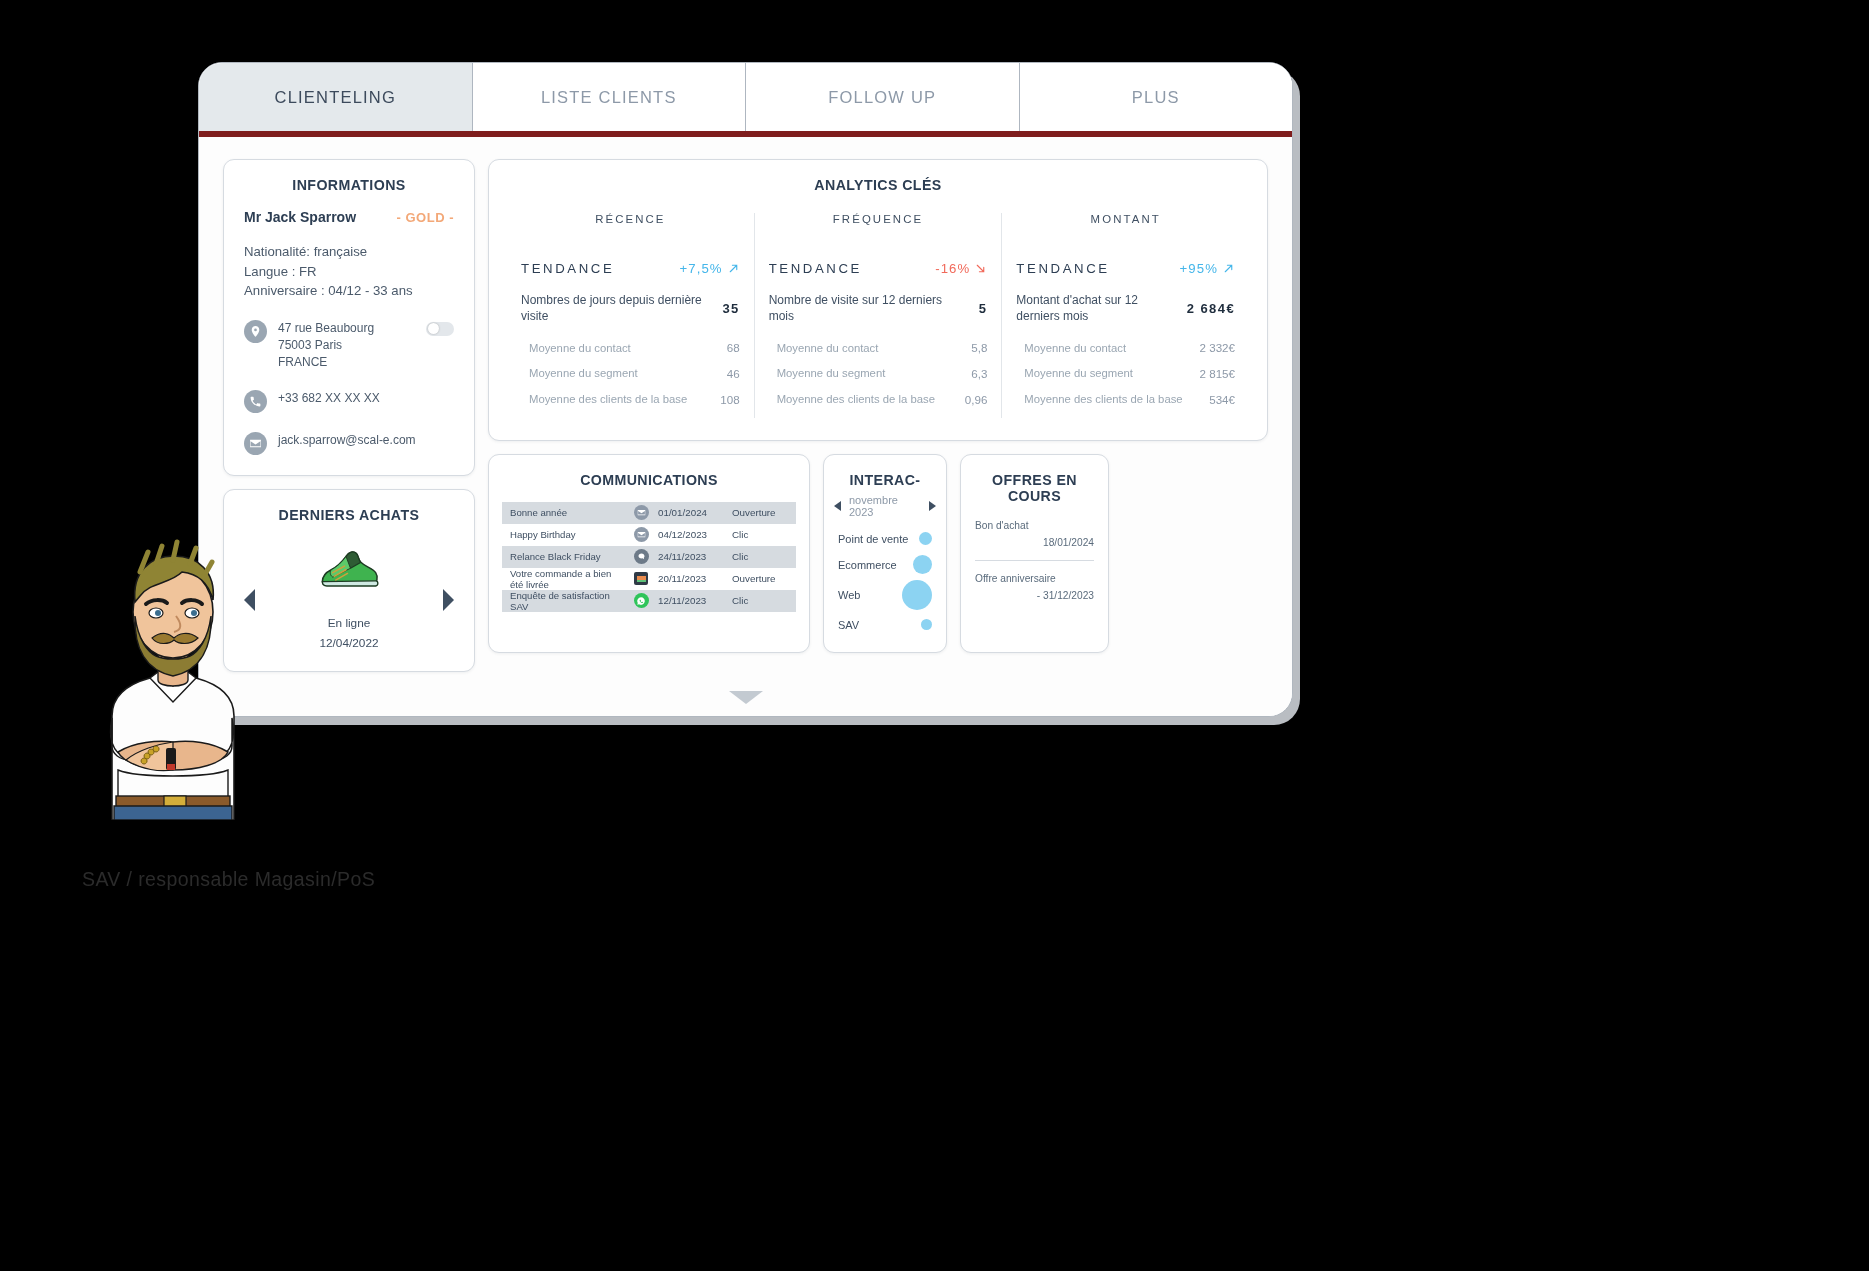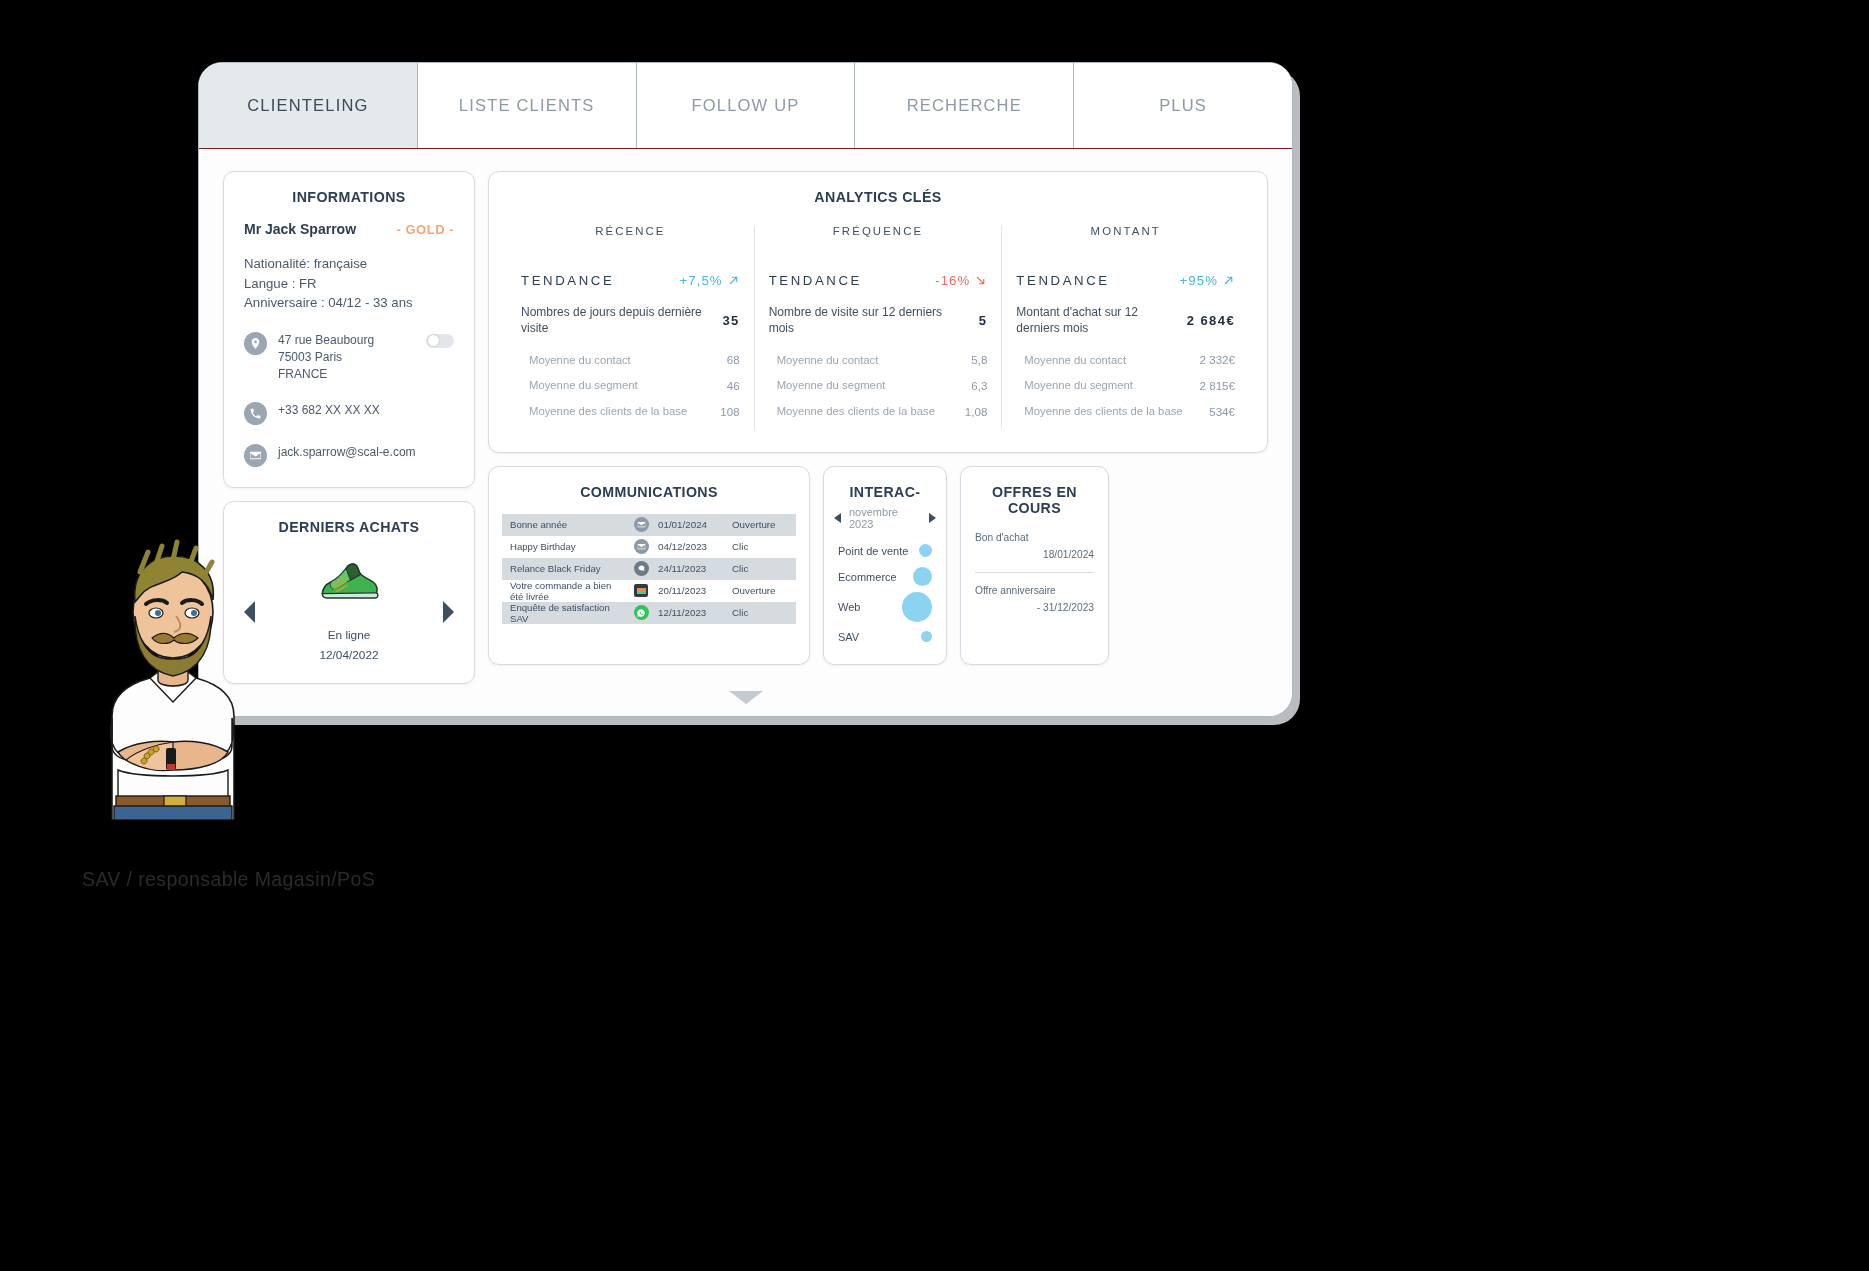--- a/index.html
+++ b/index.html
@@ -20,21 +20,21 @@
     background: #ffffff; border-radius: 24px;
     border: 1px solid #b0b7bf;
     overflow: hidden;
   }
   .device-inner {
     position: absolute; left: 0; top: 0; right: 0; bottom: 0;
     background: #fdfdfd;
   }
 
   
-  .tabbar { display: flex; height: 86px; border-bottom: 1px solid #7f1d1d; background: #fff; }
+  .tabbar { display: flex; height: 74px; border-bottom: 6px solid #7f1d1d; background: #fff; }
   .tab {
     flex: 1; display: flex; align-items: center; justify-content: center;
     font-size: 16.5px; letter-spacing: 1.2px; color: #8d99a8;
     border-right: 1px solid #aeb6c0; background: #fff; cursor: pointer;
   }
   .tab:last-child { border-right: none; }
   .tab.active {
     background: #e4e9ec; color: #3c4a5c; font-weight: 500;
     border-top-left-radius: 22px;
   }
@@ -178,23 +178,20 @@
         <div class="tab active">
             <span>CLIENTELING</span>
           </div>
         <div class="tab">
             <span>LISTE CLIENTS</span>
           </div>
         <div class="tab">
             <span>FOLLOW UP</span>
           </div>
         <div class="tab">
-            <span>RECHERCHE</span>
-          </div>
-        <div class="tab">
             <span>PLUS</span>
           </div>
       </div>
 
       <div class="content">
 
         <div class="col-left">
 
           <div class="card">
             <div class="card-title">INFORMATIONS</div>
@@ -317,21 +314,21 @@
                 <div class="an-sub">
                   <span class="an-sub-label">Moyenne du contact</span>
                   <span class="an-sub-val">5,8</span>
                 </div>
                 <div class="an-sub">
                   <span class="an-sub-label">Moyenne du segment</span>
                   <span class="an-sub-val">6,3</span>
                 </div>
                 <div class="an-sub">
                   <span class="an-sub-label">Moyenne des clients de la base</span>
-                  <span class="an-sub-val">1,08</span>
+                  <span class="an-sub-val">0,96</span>
                 </div>
               </div>
 
               <div class="an-col">
                 <div class="an-head">MONTANT</div>
                 <div class="an-trend">
                   <span class="an-trend-label">TENDANCE</span>
                   <span class="an-trend-val up">
                     <span>+95%</span>
                     <svg viewBox="0 0 24 24">

